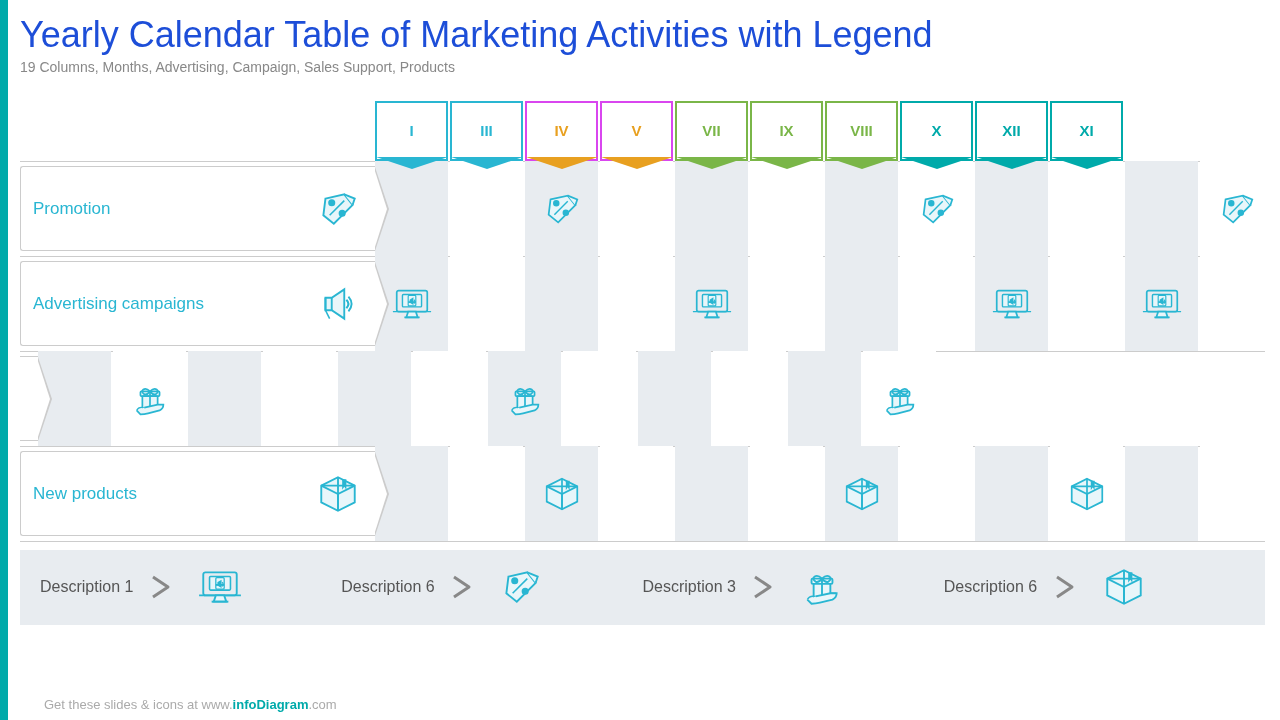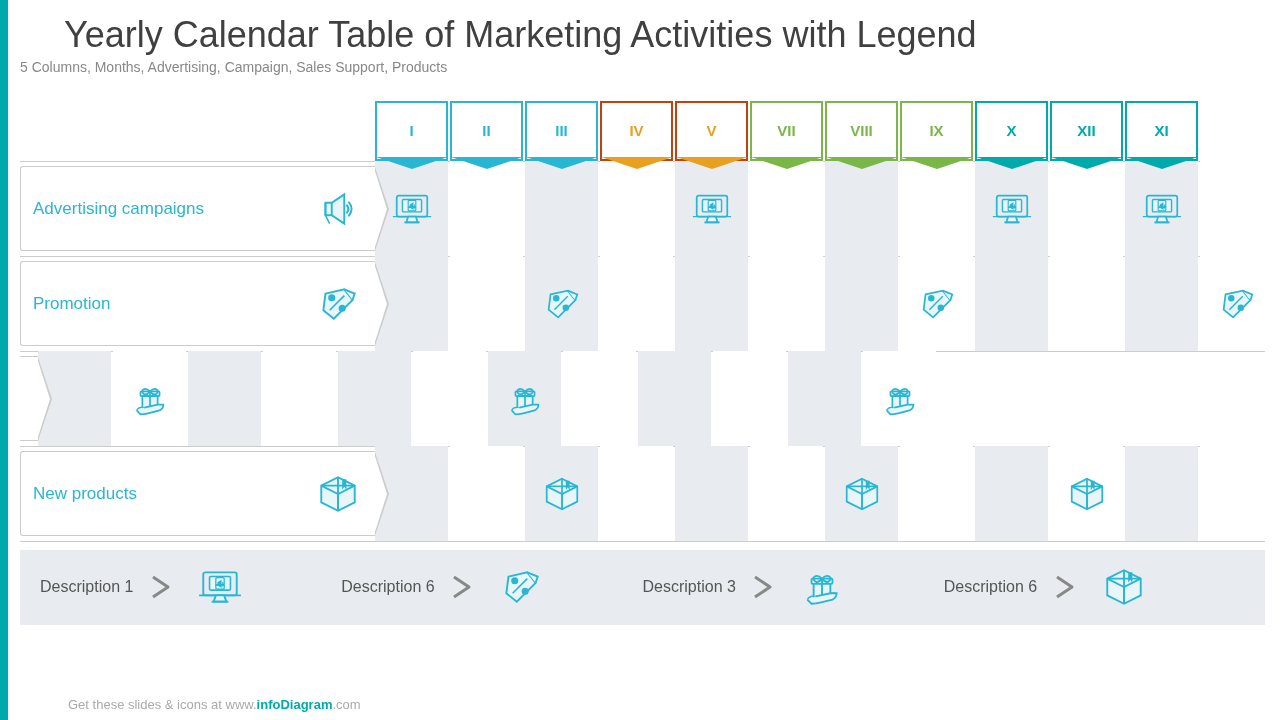--- a/index.html
+++ b/index.html
@@ -25,24 +25,23 @@
       position: absolute;
       left: 20px;
       top: 15px;
       right: 15px;
       bottom: 10px;
     }
 
     .page-title {
       font-size: 36px;
       font-weight: 300;
-      color: #404040;
+      color: #1d4ed8;
       line-height: 1.1;
       margin-bottom: 4px;
-      margin-left: 44px;
     }
 
     .page-subtitle {
       font-size: 14px;
       color: #888;
       margin-bottom: 18px;
     }
 
     .table-area {
       display: flex;
@@ -67,21 +66,21 @@
       justify-content: center;
       font-size: 15px;
       font-weight: 600;
       position: relative;
       margin-right: 2px;
       clip-path: polygon(0 0, 100% 0, 100% 75%, 50% 100%, 0 75%);
       flex-shrink: 0;
     }
 
     .month-banner.blue { background: #ffffff; border: 2px solid #29b6d2; color: #29b6d2; clip-path: none; }
-    .month-banner.gold { background: #ffffff; border: 2px solid #c2410c; color: #e8a020; clip-path: none; }
+    .month-banner.gold { background: #ffffff; border: 2px solid #d946ef; color: #e8a020; clip-path: none; }
     .month-banner.green { background: #ffffff; border: 2px solid #7ab648; color: #7ab648; clip-path: none; }
     .month-banner.teal { background: #ffffff; border: 2px solid #00aaaa; color: #00aaaa; clip-path: none; }
 
     .month-banner {
       position: relative;
     }
 
     .month-banner::after {
       content: '';
       position: absolute;
@@ -235,55 +234,107 @@
       width: 55px;
       height: 55px;
       display: flex;
       align-items: center;
       justify-content: center;
     }
 
     .footer-text {
       position: absolute;
       bottom: 8px;
-      left: 68px;
+      left: 44px;
       font-size: 13px;
       color: #aaa;
       margin-top: 12px;
     }
 
     .footer-text span { color: #00aaaa; font-weight: 600; }
   </style>
 </head>
 <body>
 
 <div class="left-accent"></div>
 
 <div class="main-container">
 
   <h1 class="page-title">Yearly Calendar Table of Marketing Activities with Legend</h1>
-  <p class="page-subtitle">5 Columns, Months, Advertising, Campaign, Sales Support, Products</p>
+  <p class="page-subtitle">19 Columns, Months, Advertising, Campaign, Sales Support, Products</p>
 
   <div class="table-area">
 
     <div class="header-row" id="header-row">
         <div class="month-banner blue">I</div>
-        <div class="month-banner blue">II</div>
         <div class="month-banner blue">III</div>
         <div class="month-banner gold">IV</div>
         <div class="month-banner gold">V</div>
         <div class="month-banner green">VII</div>
+        <div class="month-banner green">IX</div>
         <div class="month-banner green">VIII</div>
-        <div class="month-banner green">IX</div>
         <div class="month-banner teal">X</div>
         <div class="month-banner teal">XII</div>
         <div class="month-banner teal">XI</div>
       </div>
 
     <div class="data-rows" id="data-rows">
+        <div class="data-row">
+          <div class="row-label">
+            <span class="row-label-text">Promotion</span>
+            <div class="row-icon-area">
+              <svg width="46" height="46" viewBox="0 0 44 44" fill="none" stroke="#29b6d2" stroke-width="1.8">
+    <path d="M10 12 L28 8 L36 18 L18 36 L8 28 Z" stroke="#29b6d2" fill="#e8f6fa"></path>
+    <circle cx="16" cy="16" r="2.5" fill="#29b6d2"></circle>
+    <circle cx="26" cy="26" r="2.5" fill="#29b6d2"></circle>
+    <line x1="14" y1="28" x2="28" y2="14" stroke="#29b6d2" stroke-width="1.5"></line>
+    <path d="M28 8 L38 12 L36 18" stroke="#29b6d2" fill="#e8f6fa"></path>
+  </svg>
+            </div>
+          </div>
+          <div class="arrow-end"></div>
+          <div class="cells-area">
+            <div class="cell shaded"></div>
+            <div class="cell white"></div>
+            <div class="cell shaded">
+              <svg width="42" height="42" viewBox="0 0 44 44" fill="none" stroke="#29b6d2" stroke-width="1.8">
+    <path d="M10 12 L28 8 L36 18 L18 36 L8 28 Z" stroke="#29b6d2" fill="#e8f6fa"></path>
+    <circle cx="16" cy="16" r="2.5" fill="#29b6d2"></circle>
+    <circle cx="26" cy="26" r="2.5" fill="#29b6d2"></circle>
+    <line x1="14" y1="28" x2="28" y2="14" stroke="#29b6d2" stroke-width="1.5"></line>
+    <path d="M28 8 L38 12 L36 18" stroke="#29b6d2" fill="#e8f6fa"></path>
+  </svg>
+            </div>
+            <div class="cell white"></div>
+            <div class="cell shaded"></div>
+            <div class="cell white"></div>
+            <div class="cell shaded"></div>
+            <div class="cell white">
+              <svg width="42" height="42" viewBox="0 0 44 44" fill="none" stroke="#29b6d2" stroke-width="1.8">
+    <path d="M10 12 L28 8 L36 18 L18 36 L8 28 Z" stroke="#29b6d2" fill="#e8f6fa"></path>
+    <circle cx="16" cy="16" r="2.5" fill="#29b6d2"></circle>
+    <circle cx="26" cy="26" r="2.5" fill="#29b6d2"></circle>
+    <line x1="14" y1="28" x2="28" y2="14" stroke="#29b6d2" stroke-width="1.5"></line>
+    <path d="M28 8 L38 12 L36 18" stroke="#29b6d2" fill="#e8f6fa"></path>
+  </svg>
+            </div>
+            <div class="cell shaded"></div>
+            <div class="cell white"></div>
+            <div class="cell shaded"></div>
+            <div class="cell white">
+              <svg width="42" height="42" viewBox="0 0 44 44" fill="none" stroke="#29b6d2" stroke-width="1.8">
+    <path d="M10 12 L28 8 L36 18 L18 36 L8 28 Z" stroke="#29b6d2" fill="#e8f6fa"></path>
+    <circle cx="16" cy="16" r="2.5" fill="#29b6d2"></circle>
+    <circle cx="26" cy="26" r="2.5" fill="#29b6d2"></circle>
+    <line x1="14" y1="28" x2="28" y2="14" stroke="#29b6d2" stroke-width="1.5"></line>
+    <path d="M28 8 L38 12 L36 18" stroke="#29b6d2" fill="#e8f6fa"></path>
+  </svg>
+            </div>
+          </div>
+        </div>
         <div class="data-row">
           <div class="row-label">
             <span class="row-label-text">Advertising campaigns</span>
             <div class="row-icon-area">
               <svg width="46" height="46" viewBox="0 0 44 44" fill="none" stroke="#29b6d2" stroke-width="1.8">
     <path d="M10 16 L10 28 L16 28 L28 36 L28 8 L16 16 Z" fill="#e8f6fa"></path>
     <line x1="10" y1="16" x2="10" y2="28"></line>
     <line x1="16" y1="16" x2="16" y2="28"></line>
     <path d="M30 18 Q34 22 30 26" stroke="#29b6d2" stroke-width="2" fill="none"></path>
     <path d="M32 15 Q38 22 32 29" stroke="#29b6d2" stroke-width="1.8" fill="none"></path>
@@ -353,73 +404,20 @@
 
     <rect x="18" y="13" width="8" height="11" rx="1" fill="none" stroke="#29b6d2" stroke-width="1.2"></rect>
     <path d="M21 16.5 L19.5 17.5 L19.5 20.5 L21 21.5 L23.5 23 L23.5 15 Z" fill="#29b6d2" stroke="none"></path>
     <path d="M24 17.5 Q26 19 24 21.5" stroke="#29b6d2" stroke-width="1.2" fill="none"></path>
   </svg>
             </div>
             <div class="cell white"></div>
           </div>
         </div>
         <div class="data-row">
-          <div class="row-label">
-            <span class="row-label-text">Promotion</span>
-            <div class="row-icon-area">
-              <svg width="46" height="46" viewBox="0 0 44 44" fill="none" stroke="#29b6d2" stroke-width="1.8">
-    <path d="M10 12 L28 8 L36 18 L18 36 L8 28 Z" stroke="#29b6d2" fill="#e8f6fa"></path>
-    <circle cx="16" cy="16" r="2.5" fill="#29b6d2"></circle>
-    <circle cx="26" cy="26" r="2.5" fill="#29b6d2"></circle>
-    <line x1="14" y1="28" x2="28" y2="14" stroke="#29b6d2" stroke-width="1.5"></line>
-    <path d="M28 8 L38 12 L36 18" stroke="#29b6d2" fill="#e8f6fa"></path>
-  </svg>
-            </div>
-          </div>
-          <div class="arrow-end"></div>
-          <div class="cells-area">
-            <div class="cell shaded"></div>
-            <div class="cell white"></div>
-            <div class="cell shaded">
-              <svg width="42" height="42" viewBox="0 0 44 44" fill="none" stroke="#29b6d2" stroke-width="1.8">
-    <path d="M10 12 L28 8 L36 18 L18 36 L8 28 Z" stroke="#29b6d2" fill="#e8f6fa"></path>
-    <circle cx="16" cy="16" r="2.5" fill="#29b6d2"></circle>
-    <circle cx="26" cy="26" r="2.5" fill="#29b6d2"></circle>
-    <line x1="14" y1="28" x2="28" y2="14" stroke="#29b6d2" stroke-width="1.5"></line>
-    <path d="M28 8 L38 12 L36 18" stroke="#29b6d2" fill="#e8f6fa"></path>
-  </svg>
-            </div>
-            <div class="cell white"></div>
-            <div class="cell shaded"></div>
-            <div class="cell white"></div>
-            <div class="cell shaded"></div>
-            <div class="cell white">
-              <svg width="42" height="42" viewBox="0 0 44 44" fill="none" stroke="#29b6d2" stroke-width="1.8">
-    <path d="M10 12 L28 8 L36 18 L18 36 L8 28 Z" stroke="#29b6d2" fill="#e8f6fa"></path>
-    <circle cx="16" cy="16" r="2.5" fill="#29b6d2"></circle>
-    <circle cx="26" cy="26" r="2.5" fill="#29b6d2"></circle>
-    <line x1="14" y1="28" x2="28" y2="14" stroke="#29b6d2" stroke-width="1.5"></line>
-    <path d="M28 8 L38 12 L36 18" stroke="#29b6d2" fill="#e8f6fa"></path>
-  </svg>
-            </div>
-            <div class="cell shaded"></div>
-            <div class="cell white"></div>
-            <div class="cell shaded"></div>
-            <div class="cell white">
-              <svg width="42" height="42" viewBox="0 0 44 44" fill="none" stroke="#29b6d2" stroke-width="1.8">
-    <path d="M10 12 L28 8 L36 18 L18 36 L8 28 Z" stroke="#29b6d2" fill="#e8f6fa"></path>
-    <circle cx="16" cy="16" r="2.5" fill="#29b6d2"></circle>
-    <circle cx="26" cy="26" r="2.5" fill="#29b6d2"></circle>
-    <line x1="14" y1="28" x2="28" y2="14" stroke="#29b6d2" stroke-width="1.5"></line>
-    <path d="M28 8 L38 12 L36 18" stroke="#29b6d2" fill="#e8f6fa"></path>
-  </svg>
-            </div>
-          </div>
-        </div>
-        <div class="data-row">
           <div class="arrow-end"></div>
           <div class="cells-area">
             <div class="cell shaded"></div>
             <div class="cell white">
               <svg width="42" height="42" viewBox="0 0 44 44" fill="none" stroke="#29b6d2" stroke-width="1.8">
     <rect x="12" y="14" width="20" height="5" rx="1" fill="#e8f6fa"></rect>
     <rect x="14" y="19" width="16" height="13" rx="1" fill="#e8f6fa"></rect>
     <line x1="22" y1="14" x2="22" y2="32"></line>
     <path d="M22 14 Q18 10 15 12 Q12 14 16 17 Q19 18 22 14"></path>
     <path d="M22 14 Q26 10 29 12 Q32 14 28 17 Q25 18 22 14"></path>

